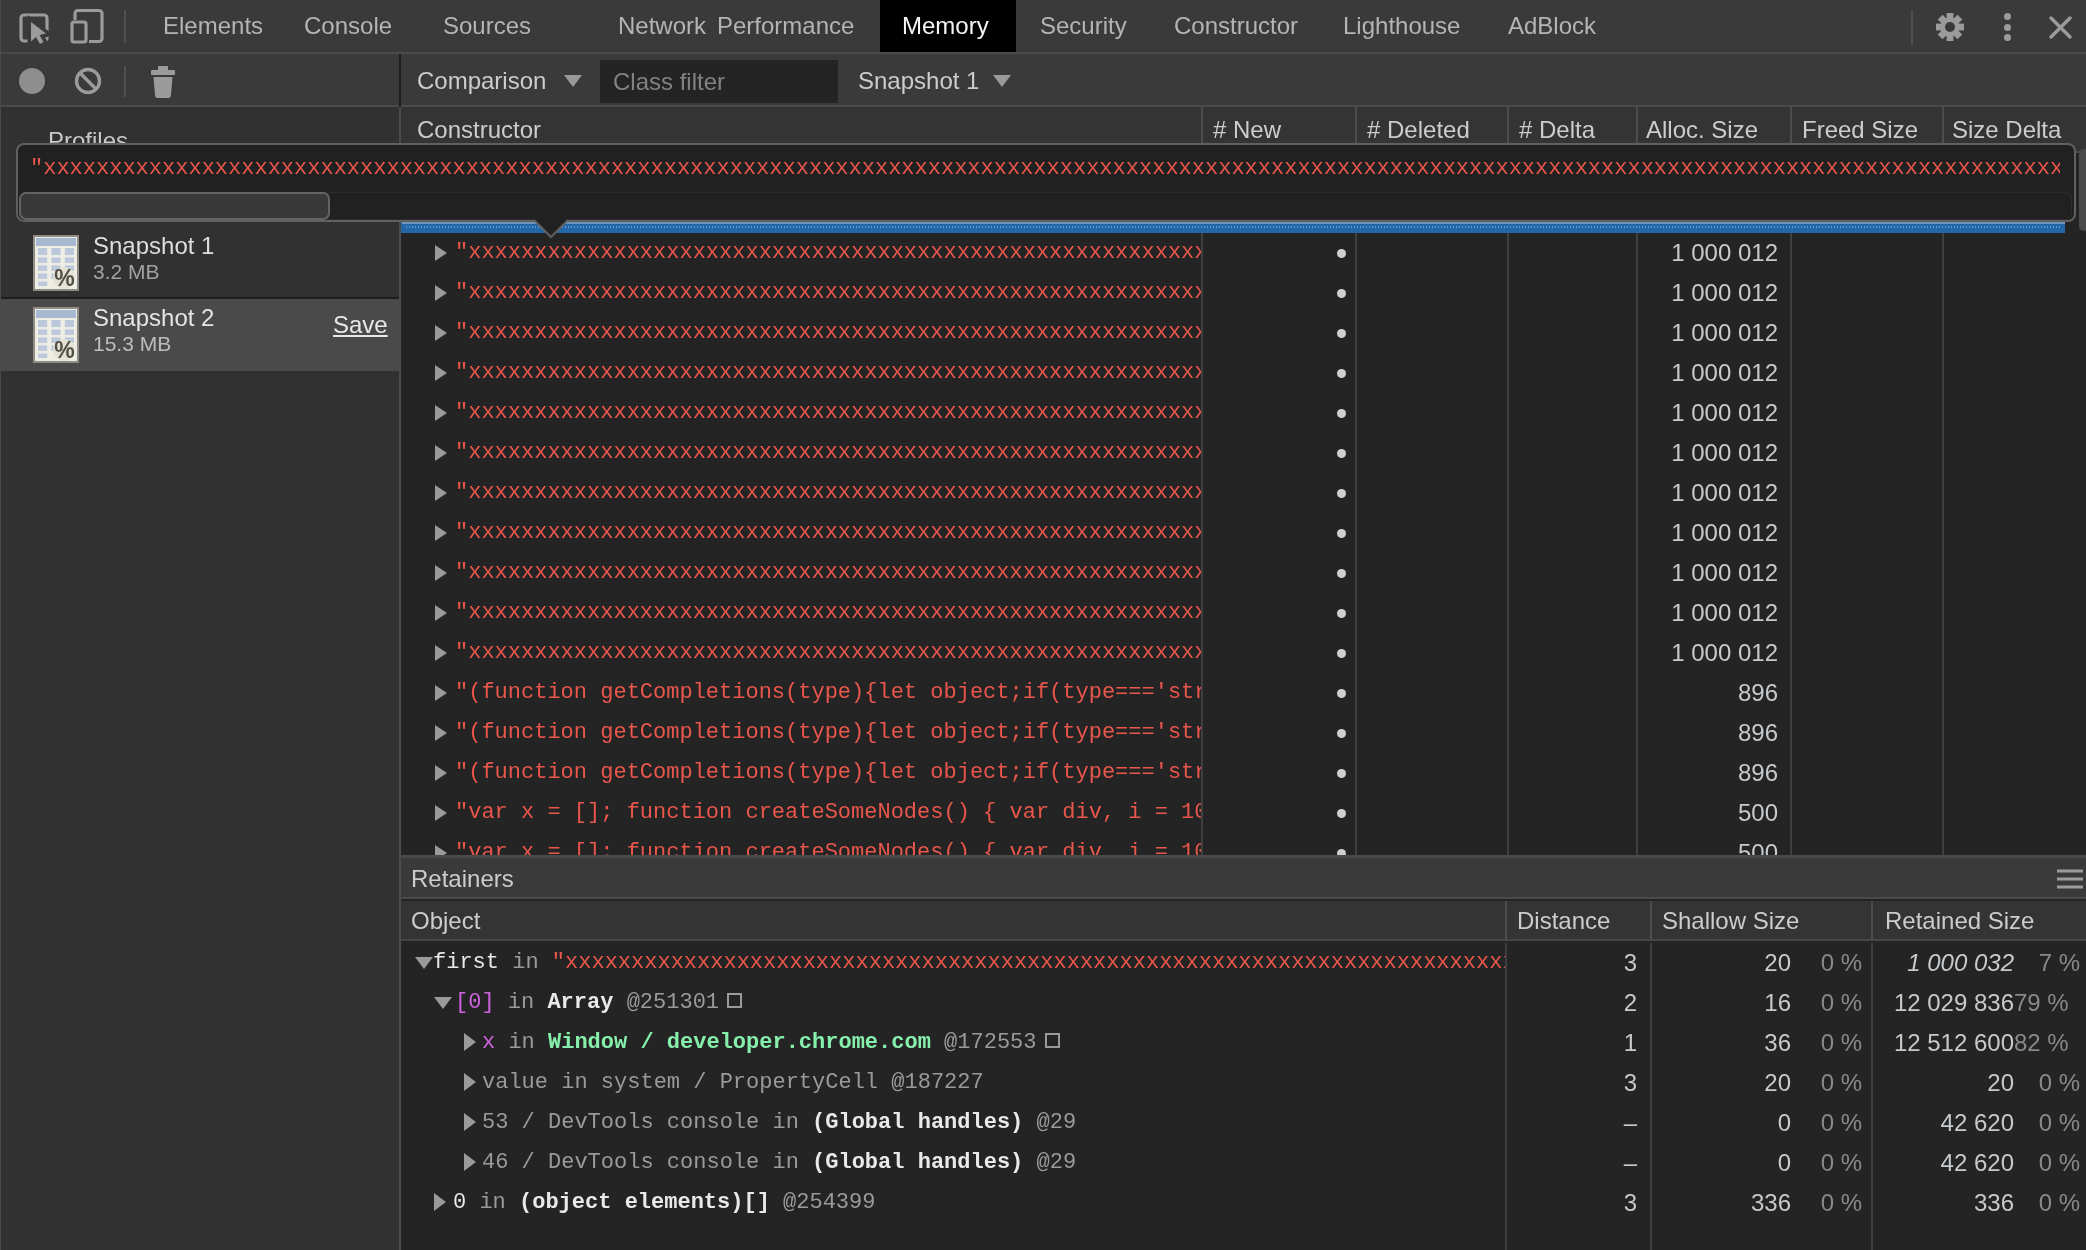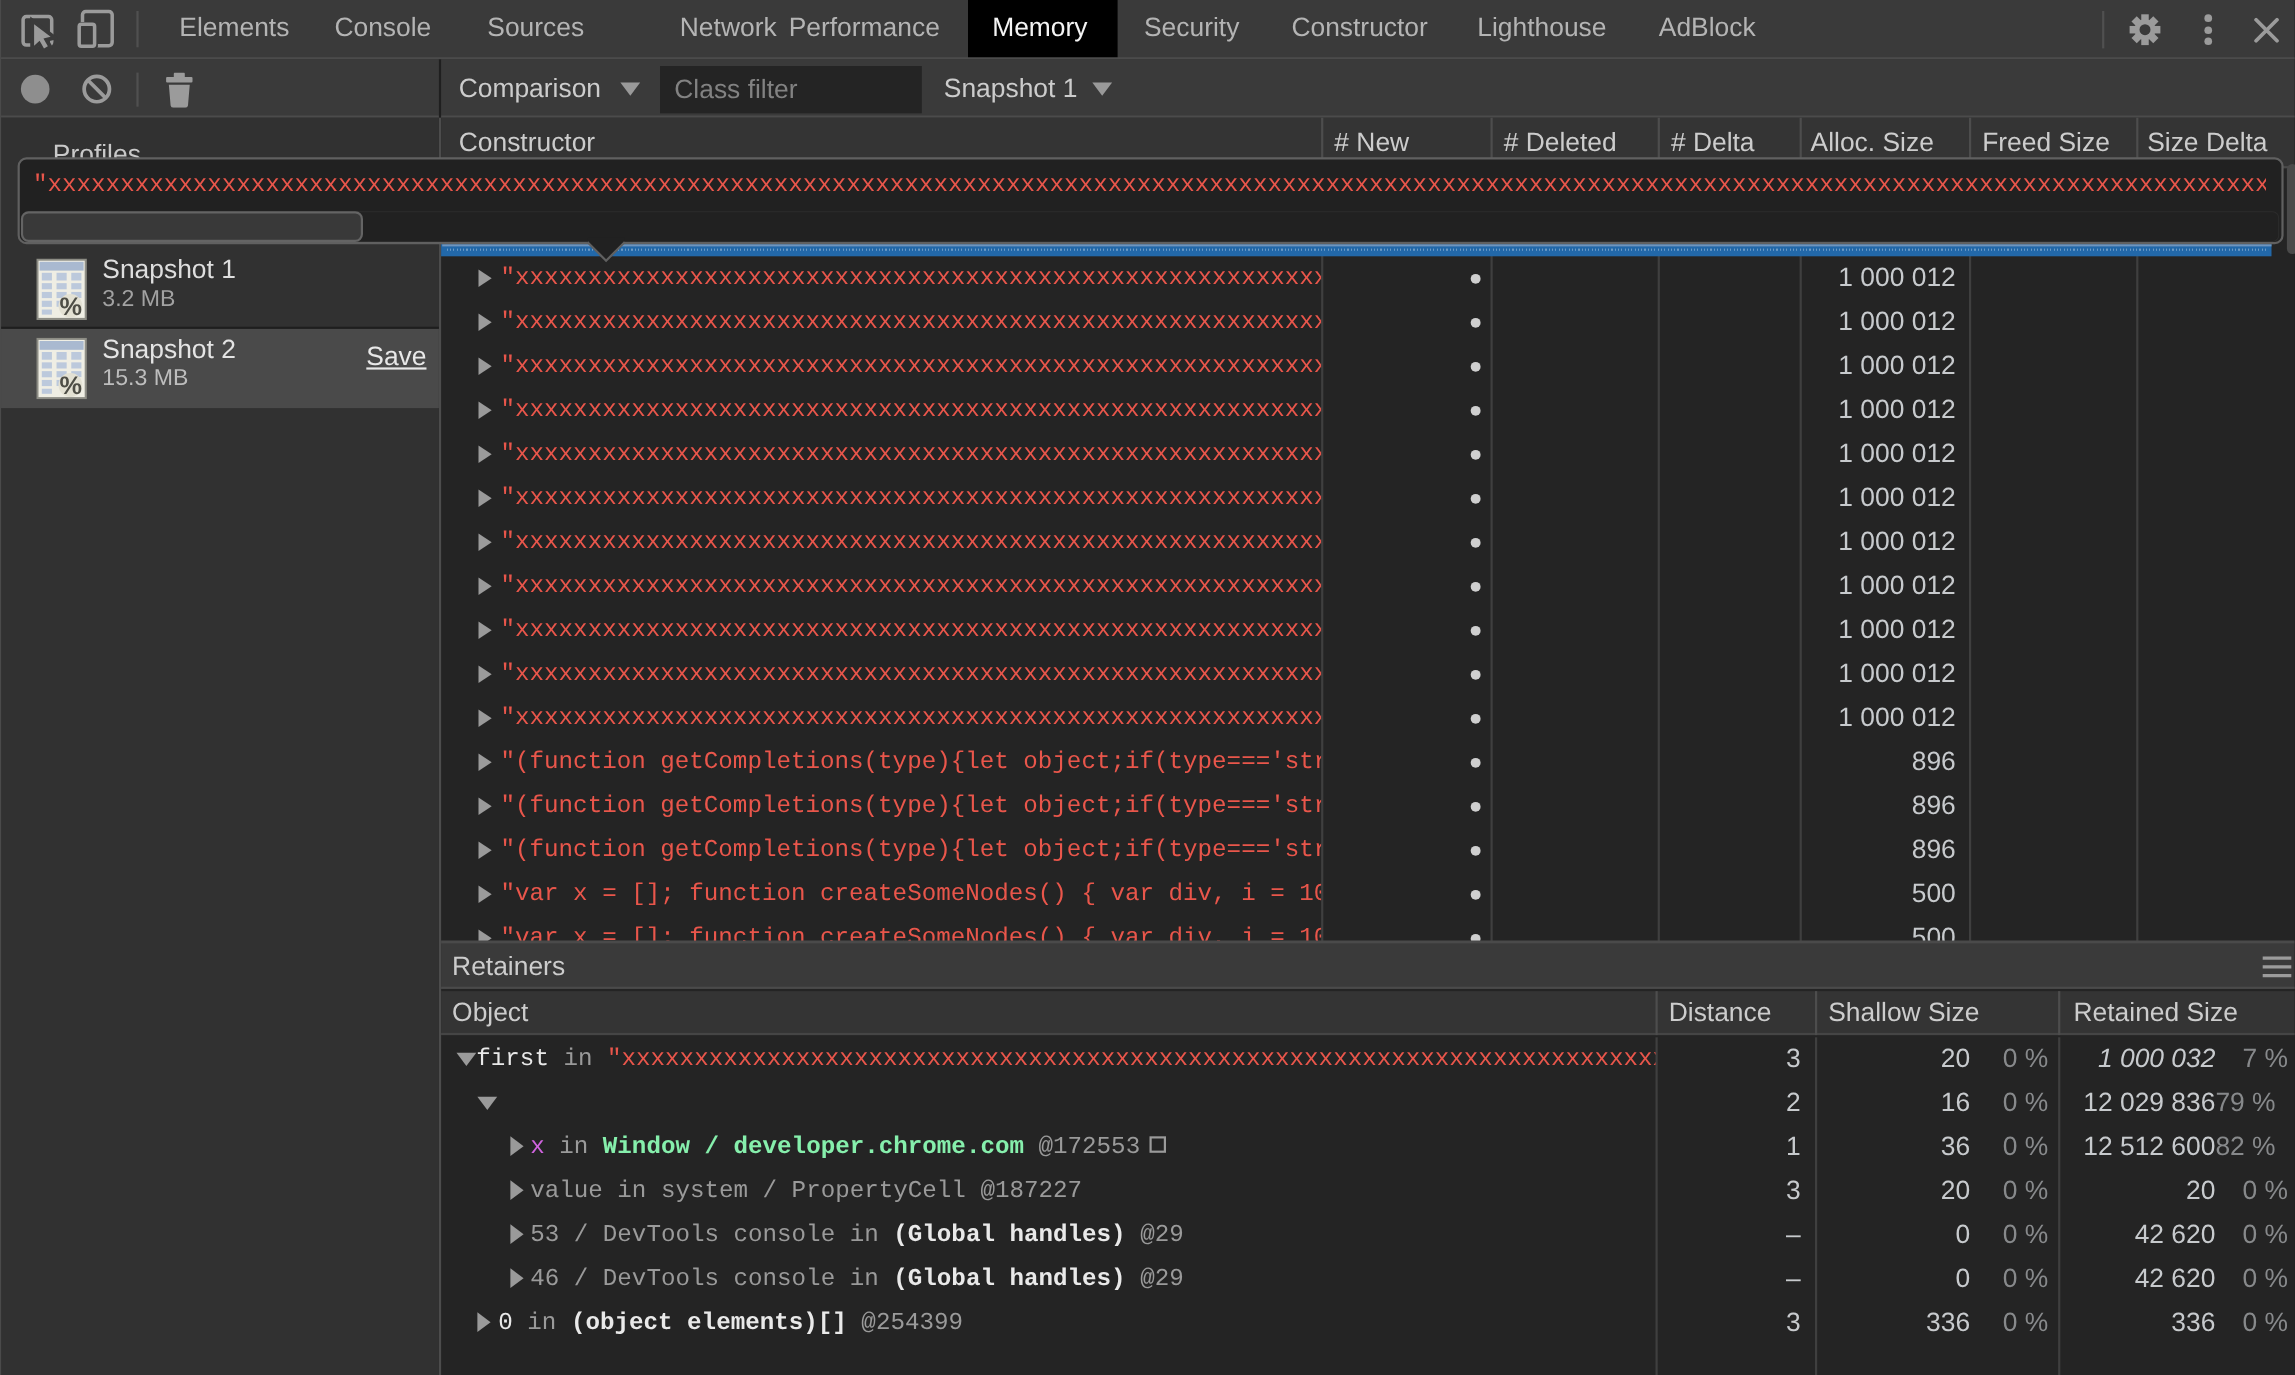--- a/index.html
+++ b/index.html
@@ -258,20 +258,21 @@
 <div class="abs" style="left:1871px;top:901px;width:2px;height:40px;background:#4d4d4d;"></div>
 <div class="abs" style="left:1871px;top:943px;width:2px;height:307px;background:#3f3f3f;"></div>
 <div class="abs" style="left:415px;top:957px;width:0;height:0;border-left:9px solid transparent;border-right:9px solid transparent;border-top:12px solid #9a9a9a;"></div>
 <div class="abs mono" style="left:433px;top:943px;width:1072px;height:40px;line-height:40px;overflow:hidden;"><span style="color:#e8e8e8">first</span><span style="color:#9a9a9a"> in </span><span style="color:#e9564b">"xxxxxxxxxxxxxxxxxxxxxxxxxxxxxxxxxxxxxxxxxxxxxxxxxxxxxxxxxxxxxxxxxxxxxxxxxxxxxxxx</span></div>
 <div class="abs num" style="left:1500px;top:943px;width:137px;height:40px;line-height:40px;text-align:right;">3</div>
 <div class="abs num" style="left:1660px;top:943px;width:131px;height:40px;line-height:40px;text-align:right;">20</div>
 <div class="abs pct" style="left:1791px;top:943px;width:71px;height:40px;line-height:40px;text-align:right;">0 %</div>
 <div class="abs num" style="left:1875px;top:943px;width:139px;height:40px;line-height:40px;text-align:right;font-style:italic;">1 000 032</div>
 <div class="abs pct" style="left:2014px;top:943px;width:66px;height:40px;line-height:40px;text-align:right;">7 %</div>
 <div class="abs" style="left:434px;top:997px;width:0;height:0;border-left:9px solid transparent;border-right:9px solid transparent;border-top:12px solid #9a9a9a;"></div>
+<div class="abs mono" style="left:455px;top:983px;width:1050px;height:40px;line-height:40px;overflow:hidden;"><span style="color:#cf63de">[0]</span><span style="color:#9a9a9a"> in </span><b style="color:#e9e9e9">Array</b><span style="color:#9a9a9a"> @251301</span><span style="display:inline-block;width:15px;height:15px;border:2px solid #9a9a9a;margin-left:8px;"></span></div>
 <div class="abs num" style="left:1500px;top:983px;width:137px;height:40px;line-height:40px;text-align:right;">2</div>
 <div class="abs num" style="left:1660px;top:983px;width:131px;height:40px;line-height:40px;text-align:right;">16</div>
 <div class="abs pct" style="left:1791px;top:983px;width:71px;height:40px;line-height:40px;text-align:right;">0 %</div>
 <div class="abs num" style="left:1875px;top:983px;width:139px;height:40px;line-height:40px;text-align:right;">12 029 836</div>
 <div class="abs pct" style="left:2014px;top:983px;width:66px;height:40px;line-height:40px;text-align:left;">79 %</div>
 <div class="abs" style="left:464px;top:1033px;width:0;height:0;border-top:9px solid transparent;border-bottom:9px solid transparent;border-left:12px solid #9a9a9a;"></div>
 <div class="abs mono" style="left:482px;top:1023px;width:1023px;height:40px;line-height:40px;overflow:hidden;"><span style="color:#cf63de">x</span><span style="color:#9a9a9a"> in </span><b style="color:#86efac">Window / developer.chrome.com</b><span style="color:#9a9a9a"> @172553</span><span style="display:inline-block;width:15px;height:15px;border:2px solid #9a9a9a;margin-left:8px;"></span></div>
 <div class="abs num" style="left:1500px;top:1023px;width:137px;height:40px;line-height:40px;text-align:right;">1</div>
 <div class="abs num" style="left:1660px;top:1023px;width:131px;height:40px;line-height:40px;text-align:right;">36</div>
 <div class="abs pct" style="left:1791px;top:1023px;width:71px;height:40px;line-height:40px;text-align:right;">0 %</div>

